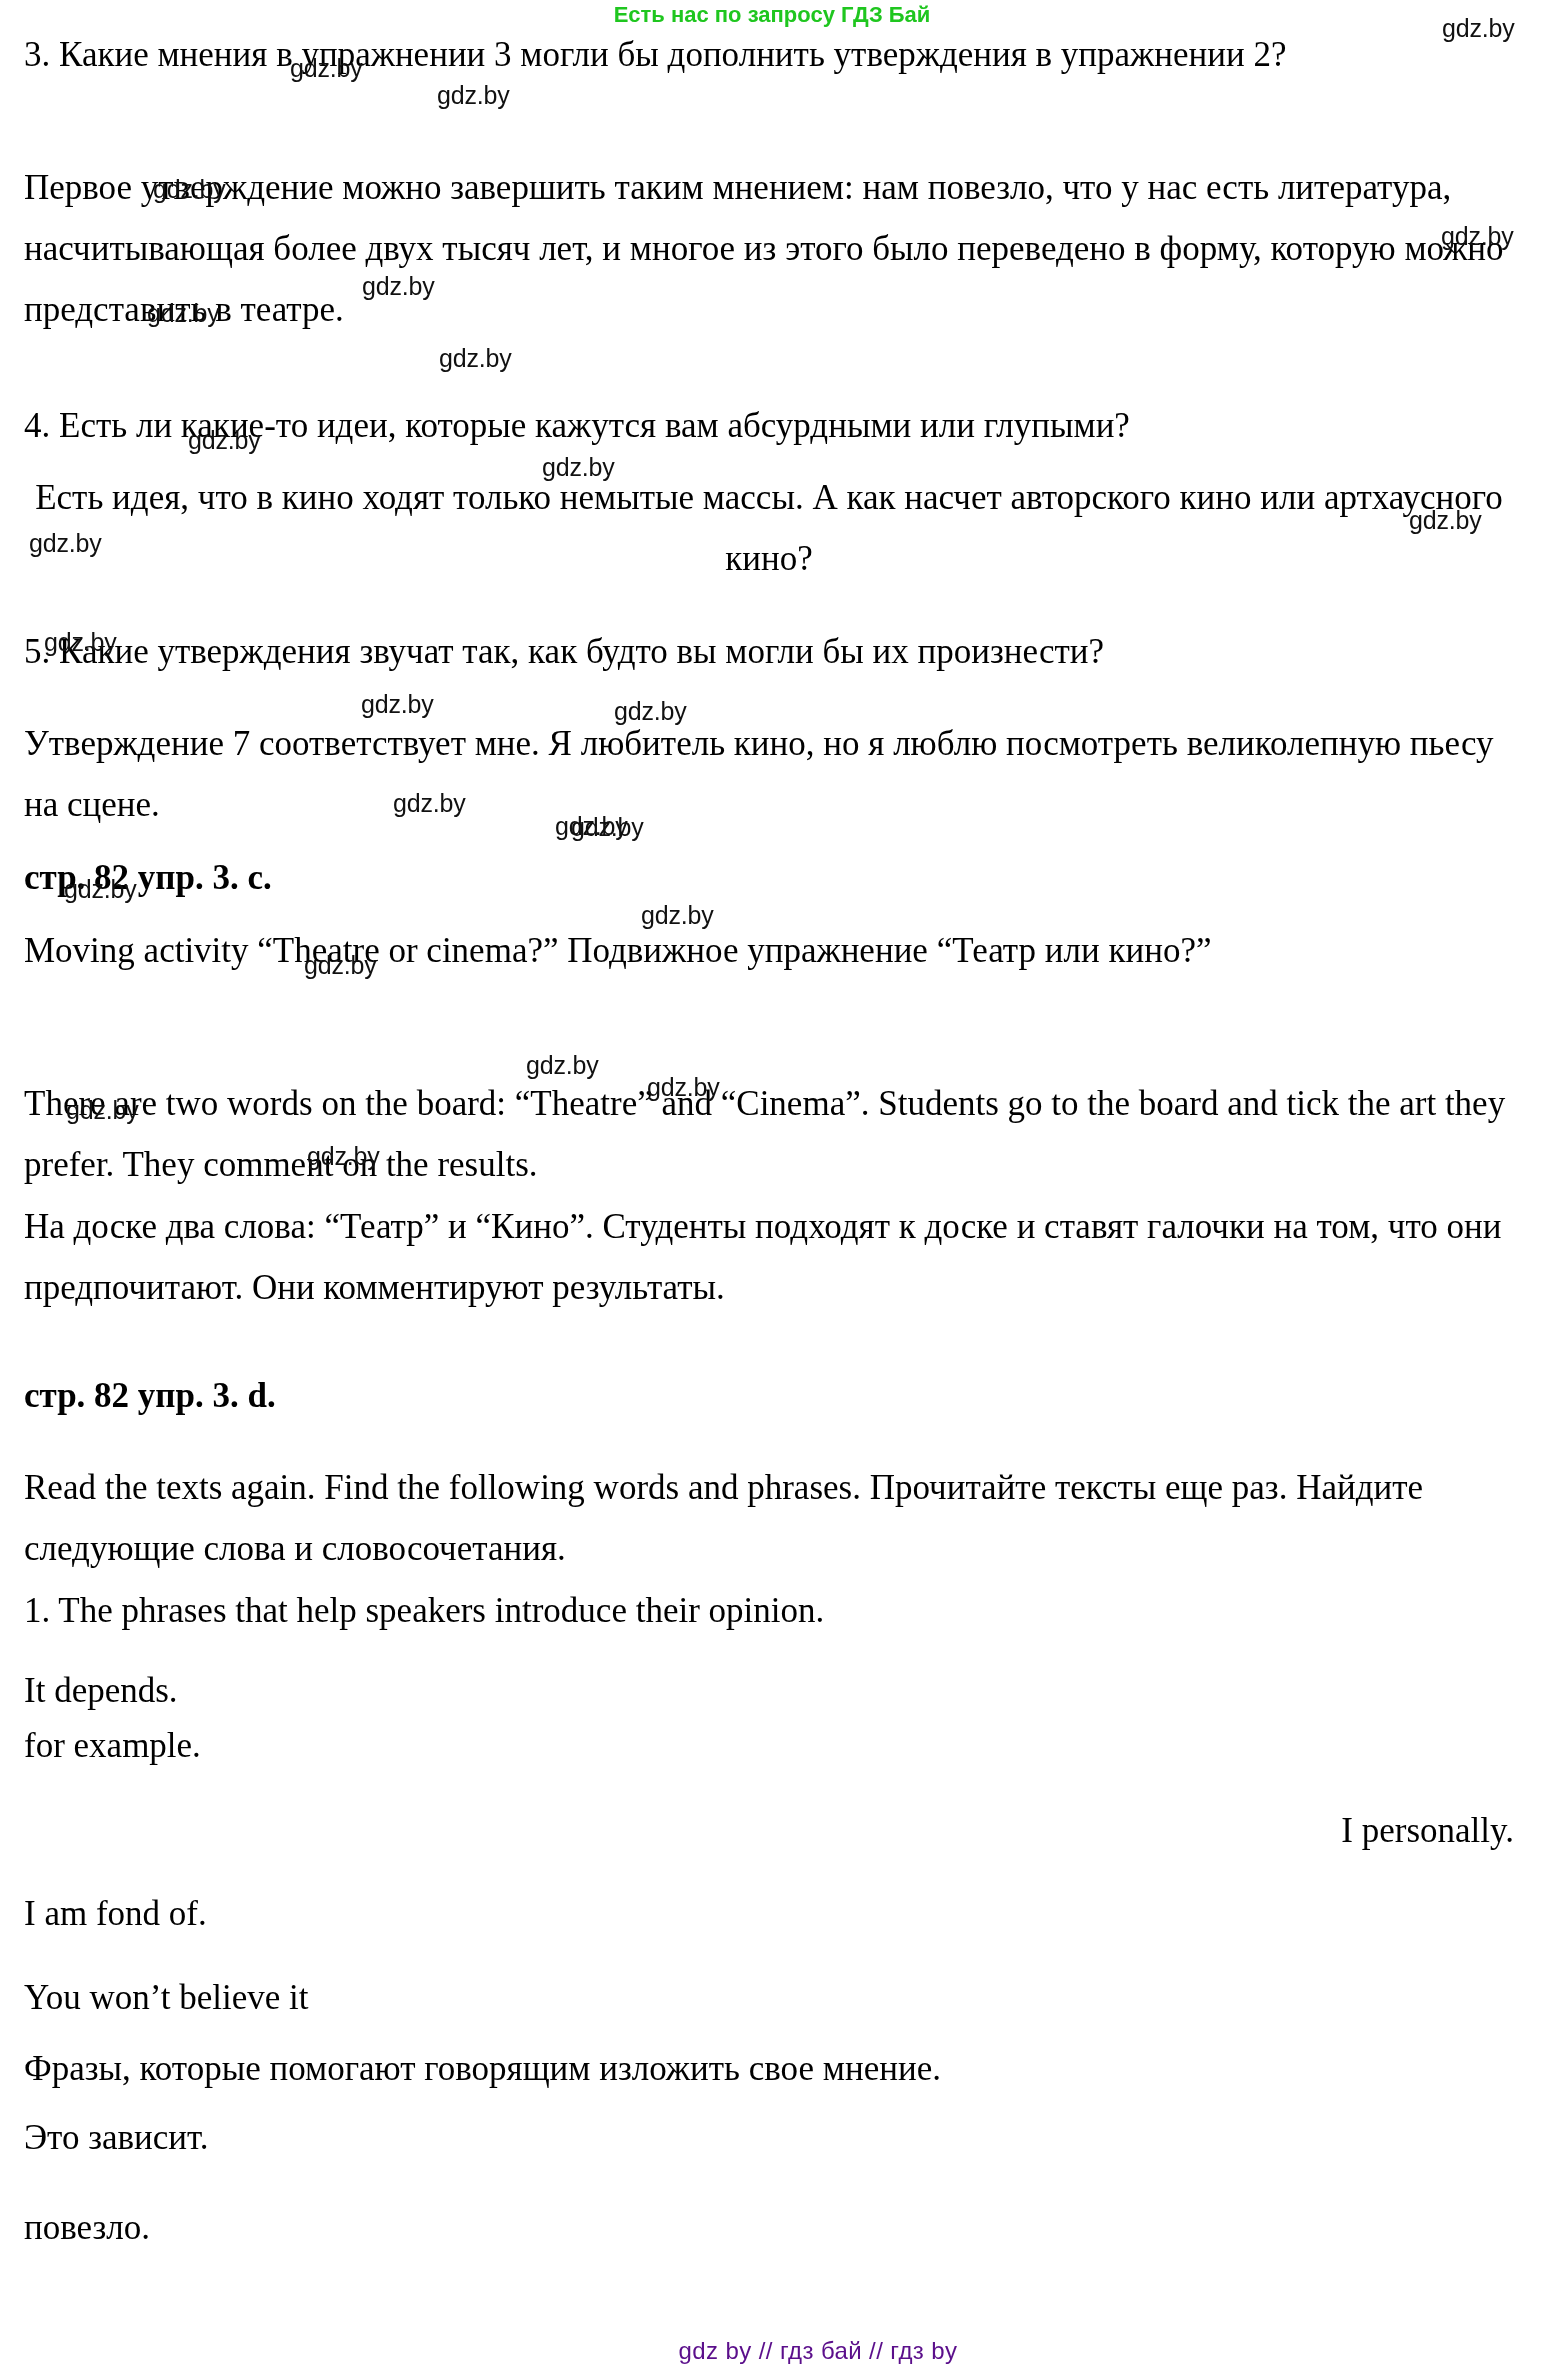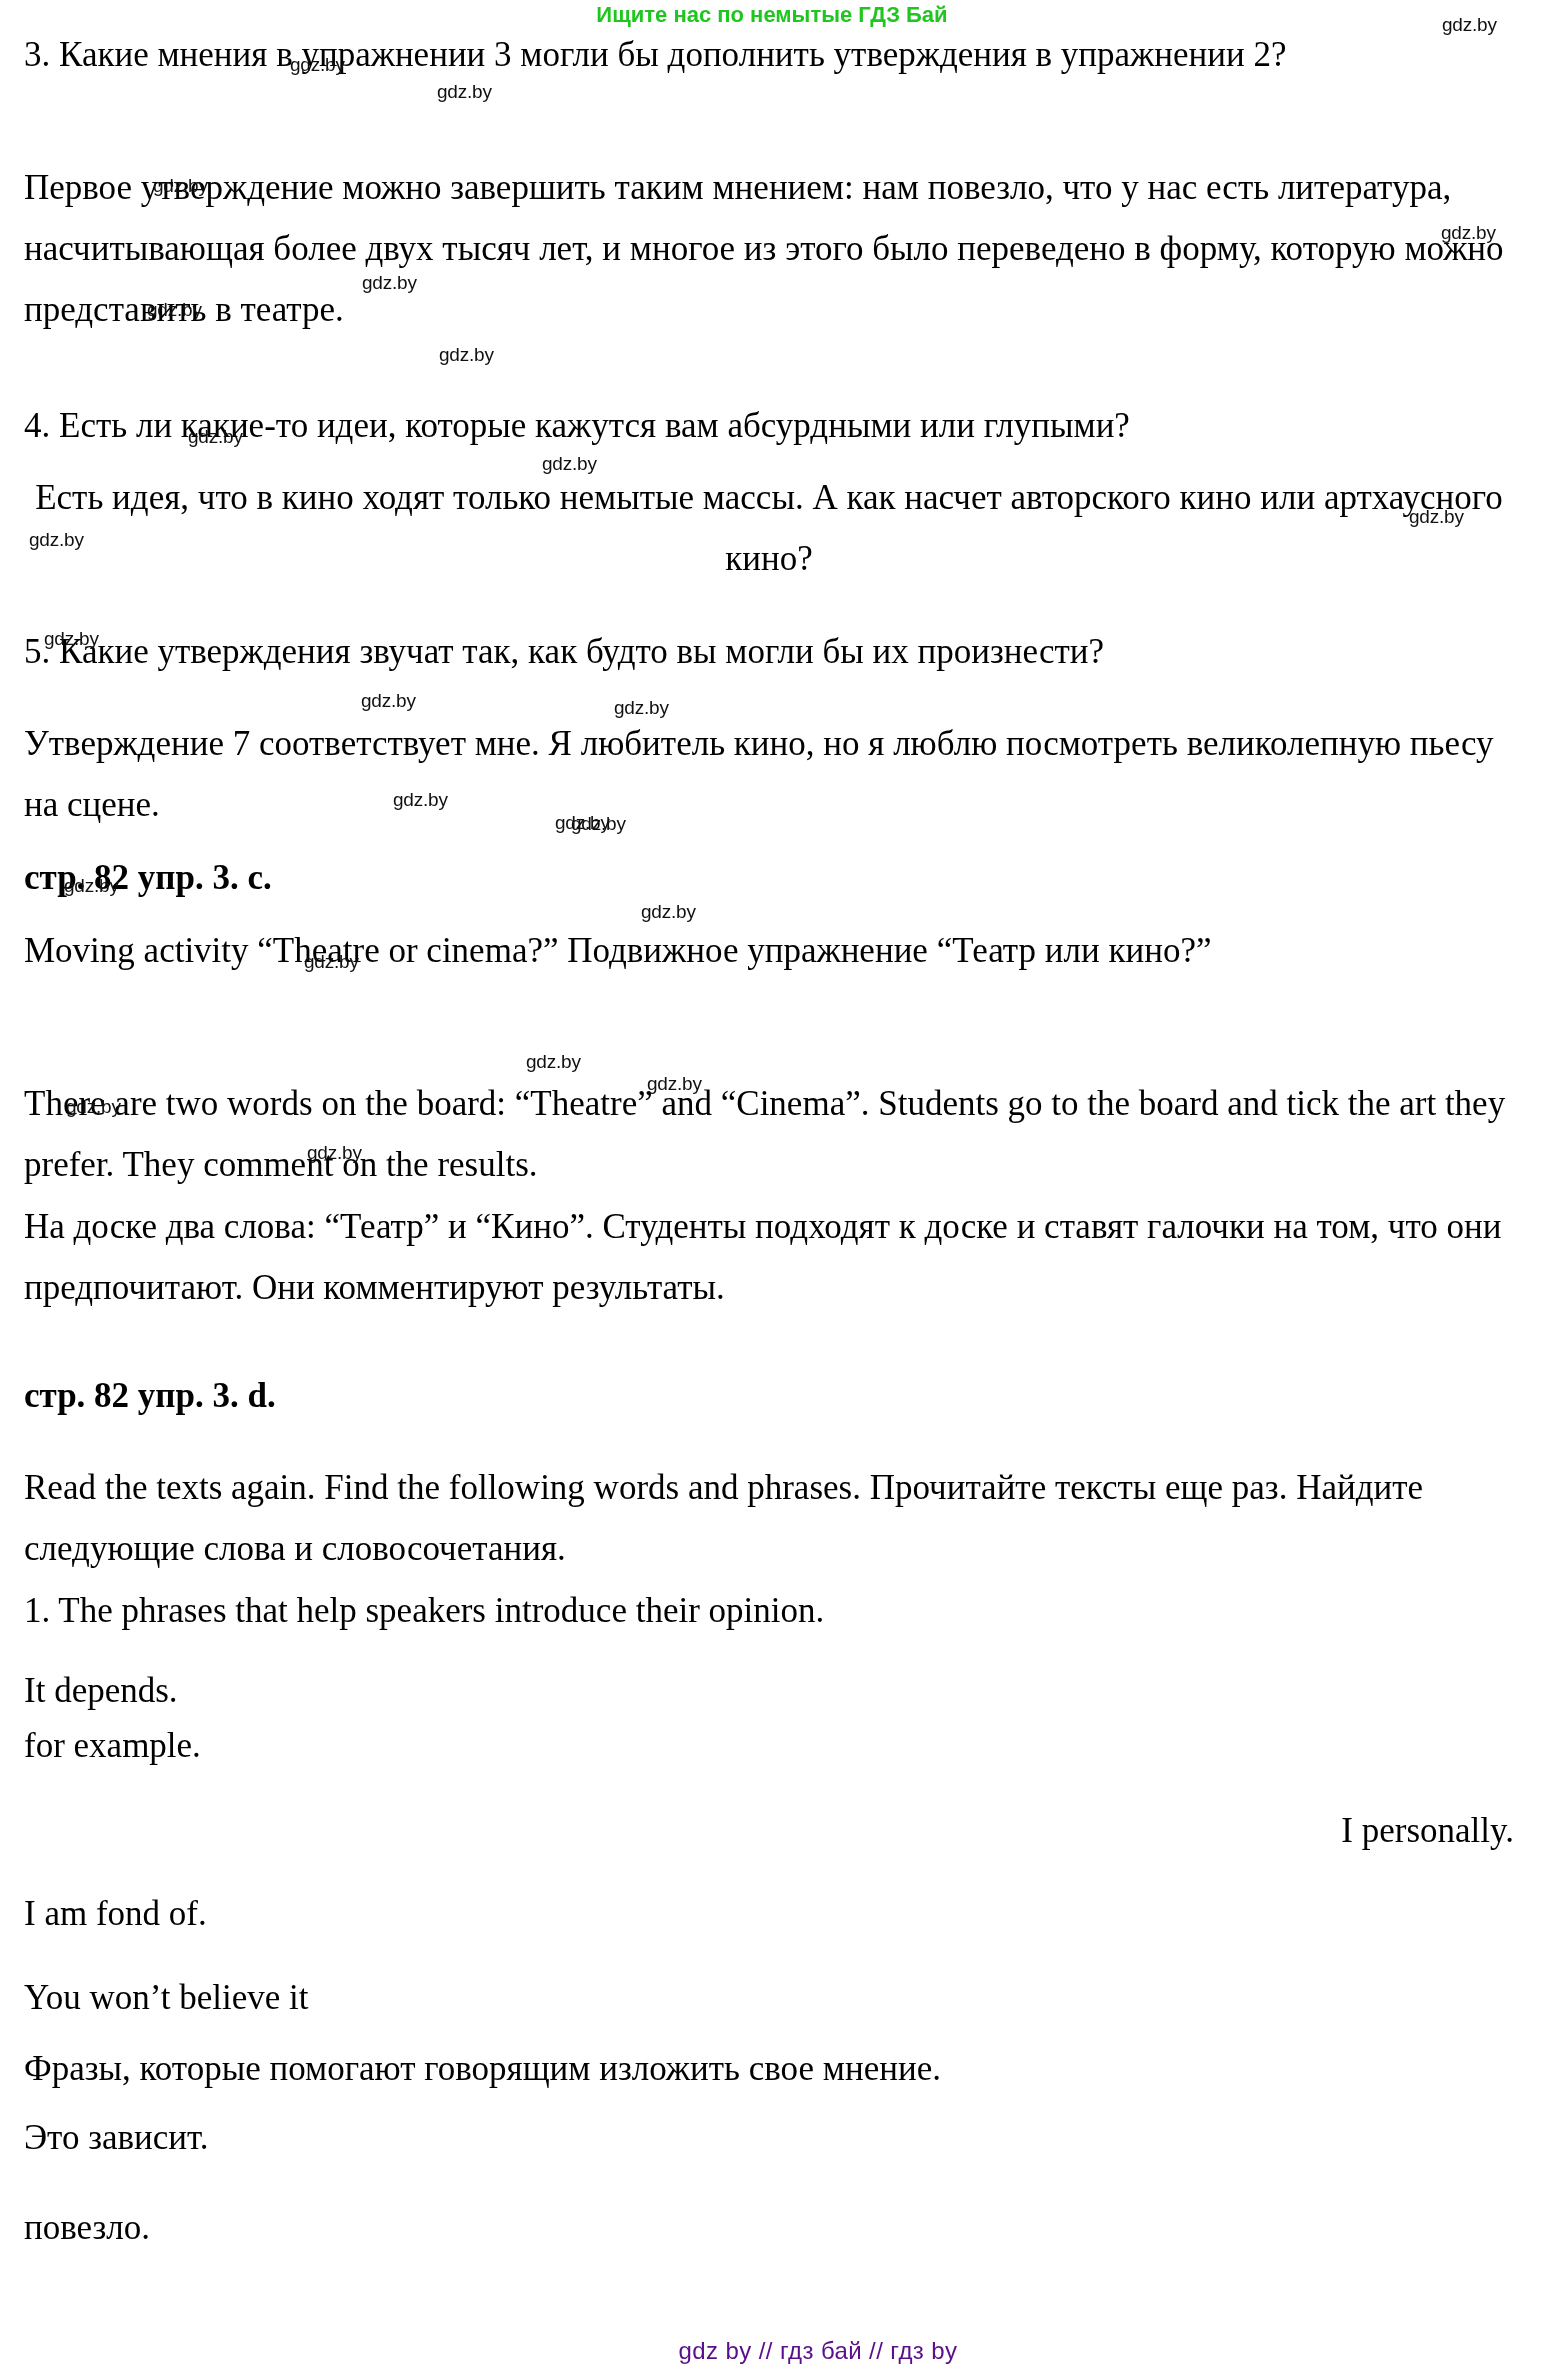--- a/index.html
+++ b/index.html
@@ -48,21 +48,21 @@
   .blk {
     position: absolute;
     left: 17px;
     width: 1504px;
   }
 
   
   .wm {
     position: absolute;
     font-family: "Liberation Sans", "DejaVu Sans", sans-serif;
-    font-size: 19px;
+    font-size: 25px;
     color: #111111;
     white-space: nowrap;
     letter-spacing: -0.2px;
   }
 
   
   .footer {
     position: absolute;
     left: 0;
     top: 2337px;
@@ -74,21 +74,21 @@
     white-space: nowrap;
     letter-spacing: 0.4px;
     padding-left: 46px;
   }
 </style>
 </head>
 <body>
 
 <div id="page">
 
-  <div class="promo" style="color: rgb(31, 198, 31);">Ищите нас по немытые ГДЗ Бай</div>
+  <div class="promo" style="color: rgb(31, 198, 31);">Есть нас по запросу ГДЗ Бай</div>
 
   <div class="blk" style="top:17px;">
     <p class="tx">3. Какие мнения в упражнении 3 могли бы дополнить утверждения в упражнении 2?</p>
   </div>
 
   <div class="blk" style="top:150px;">
     <p class="tx">Первое утверждение можно завершить таким мнением: нам повезло, что у нас есть литература, насчитывающая более двух тысяч лет, и многое из этого было переведено в форму, которую можно представить в театре.</p>
   </div>
 
   <div class="blk" style="top:388px;">

